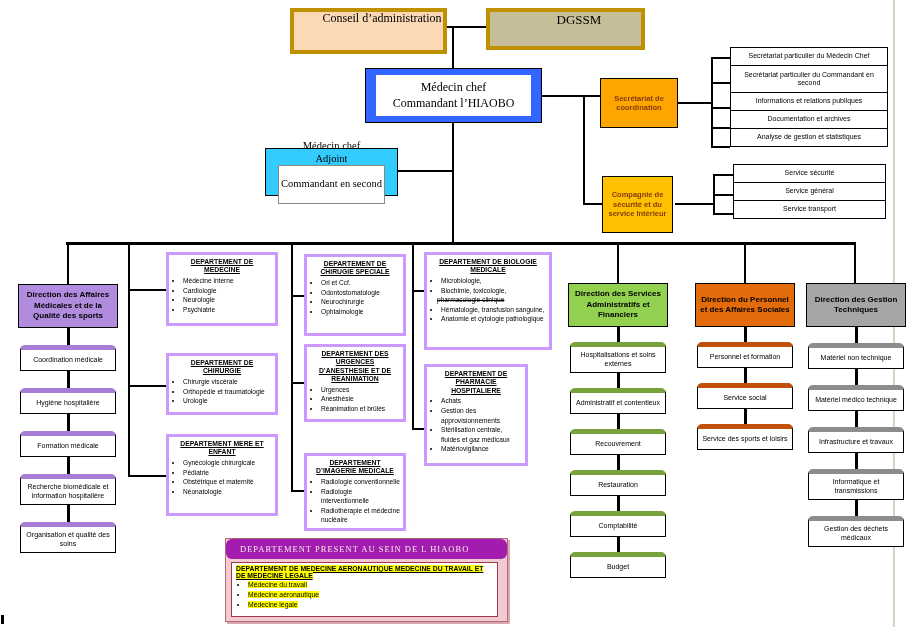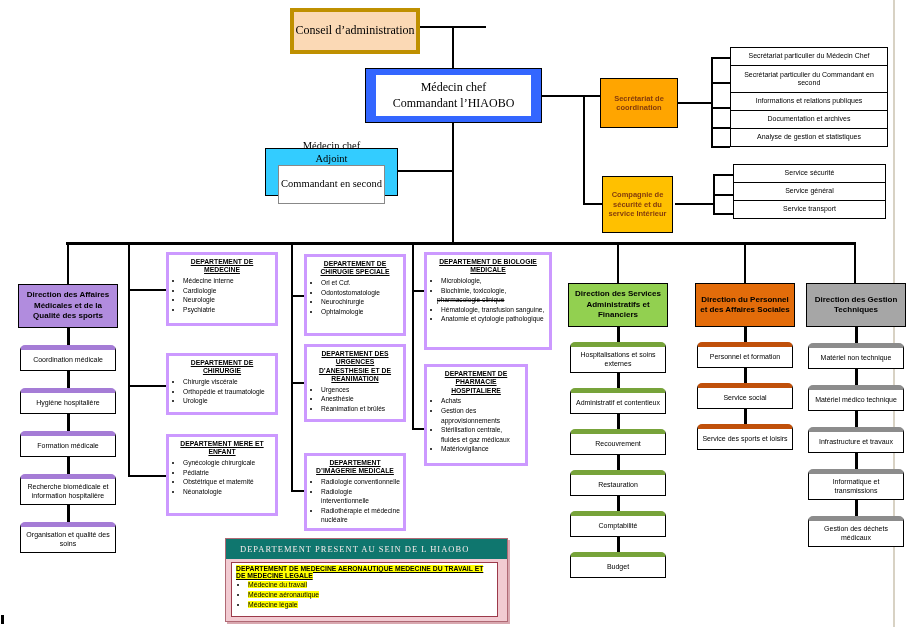--- a/index.html
+++ b/index.html
@@ -6,22 +6,22 @@
   body{font-family:"Liberation Sans",sans-serif;background:#fff;}
   #stage{position:relative;width:919px;height:627px;background:#fff;overflow:hidden;}
 
   
   .hl,.vl{position:absolute;background:#000;z-index:1;}
   .hl{height:2px;}
   .vl{width:2px;}
   .hl.thick{height:3px;}
 
   
-  .topbox{position:absolute;z-index:2;display:flex;align-items:center;justify-content:center;
-          text-align:center;font-family:"Liberation Serif",serif;}
+  .topbox{position:absolute;z-index:2;display:flex;justify-content:center;
+          text-align:center;font-family:"Liberation Serif",serif;padding-left:27px;}
   #conseil{left:290px;top:8px;width:122px;height:38px;border:4px solid #BF9000;font-size:12px;line-height:1.15;}
   #dgssm{left:486px;top:8px;width:124px;height:34px;border:4px solid #BF9000;font-size:13px;}
   #chef{left:365px;top:68px;width:177px;height:55px;border:1px solid #000;padding:6px 10px;box-sizing:border-box;z-index:2;position:absolute;}
   #chef .inner{background:#fff;width:100%;height:100%;display:flex;flex-direction:column;align-items:center;justify-content:center;
           font-family:"Liberation Serif",serif;font-size:12px;line-height:1.3;}
   #adjoint{left:265px;top:148px;width:131px;height:46px;border:1px solid #000;z-index:2;position:absolute;
           display:flex;flex-direction:column;align-items:center;justify-content:center;
           font-family:"Liberation Serif",serif;font-size:10.5px;line-height:1.2;}
   #adjoint .white{background:#fff;border:1px solid #888;padding:12px 2px;font-size:10.5px;}
 
@@ -130,20 +130,23 @@
   <div class="hl" style="left:291px;top:295px;width:13px;"></div>
   <div class="hl" style="left:291px;top:382px;width:13px;"></div>
   <div class="hl" style="left:291px;top:490px;width:13px;"></div>
   <div class="vl" style="left:412px;top:242px;height:188px;"></div>
   <div class="hl" style="left:412px;top:290px;width:12px;"></div>
   <div class="hl" style="left:412px;top:428px;width:12px;"></div>
 
   <div id="conseil" class="topbox" style="background-color: rgb(251, 217, 181); border-color: rgb(191, 144, 0);">
     <span>Conseil d’administration</span>
   </div>
+  <div id="dgssm" class="topbox" style="background-color: rgb(197, 190, 152); border-color: rgb(191, 144, 0);">
+    <span>DGSSM</span>
+  </div>
   <div id="chef" style="background-color: rgb(51, 102, 255);">
     <div class="inner">
       <span>Médecin chef</span>
       <span>Commandant l’HIAOBO</span>
     </div>
   </div>
   <div id="adjoint" style="background-color: rgb(51, 204, 255);">
     <span>Médecin chef</span>
     <span>Adjoint</span>
     <span class="white">Commandant en second</span>
@@ -312,21 +315,21 @@
   <div id="d-imagerie" class="dept">
     <div class="dtitle">DEPARTEMENT D’IMAGERIE MEDICALE</div>
     <ul>
         <li><span>Radiologie conventionnelle</span></li>
         <li><span>Radiologie interventionnelle</span></li>
         <li><span>Radiothérapie et médecine nucléaire</span></li>
       </ul>
   </div>
 
   <div id="encart">
-    <div class="ehead" style="background-color: #0f766e;">
+    <div class="ehead" style="background-color: #a21caf; border-radius: 6px;">
       <span>DEPARTEMENT PRESENT AU SEIN DE L HIAOBO</span>
     </div>
     <div class="ebody">
       <div class="etitle">
         <span class="hlgt">DEPARTEMENT DE MEDECINE AERONAUTIQUE MEDECINE DU TRAVAIL ET DE MEDECINE LEGALE</span>
       </div>
       <ul>
           <li><span class="hlgt">Médecine du travail</span></li>
           <li><span class="hlgt">Médecine aéronautique</span></li>
           <li><span class="hlgt">Médecine légale</span></li>

